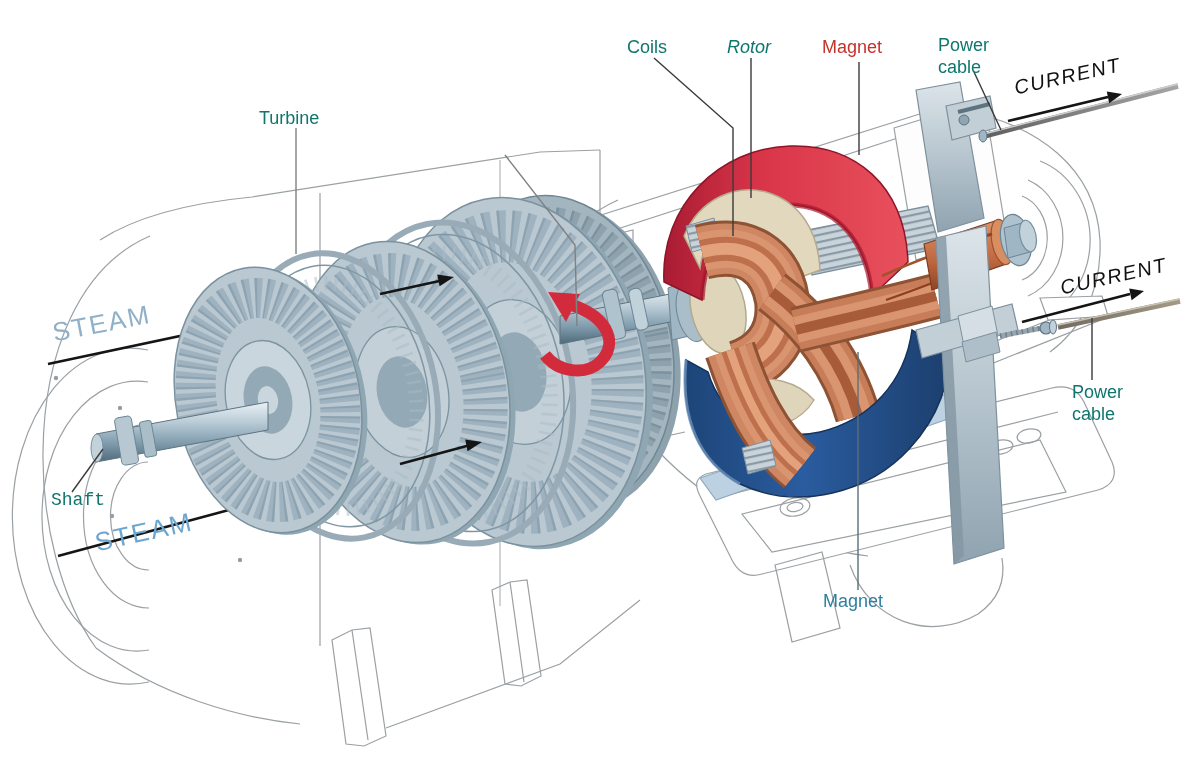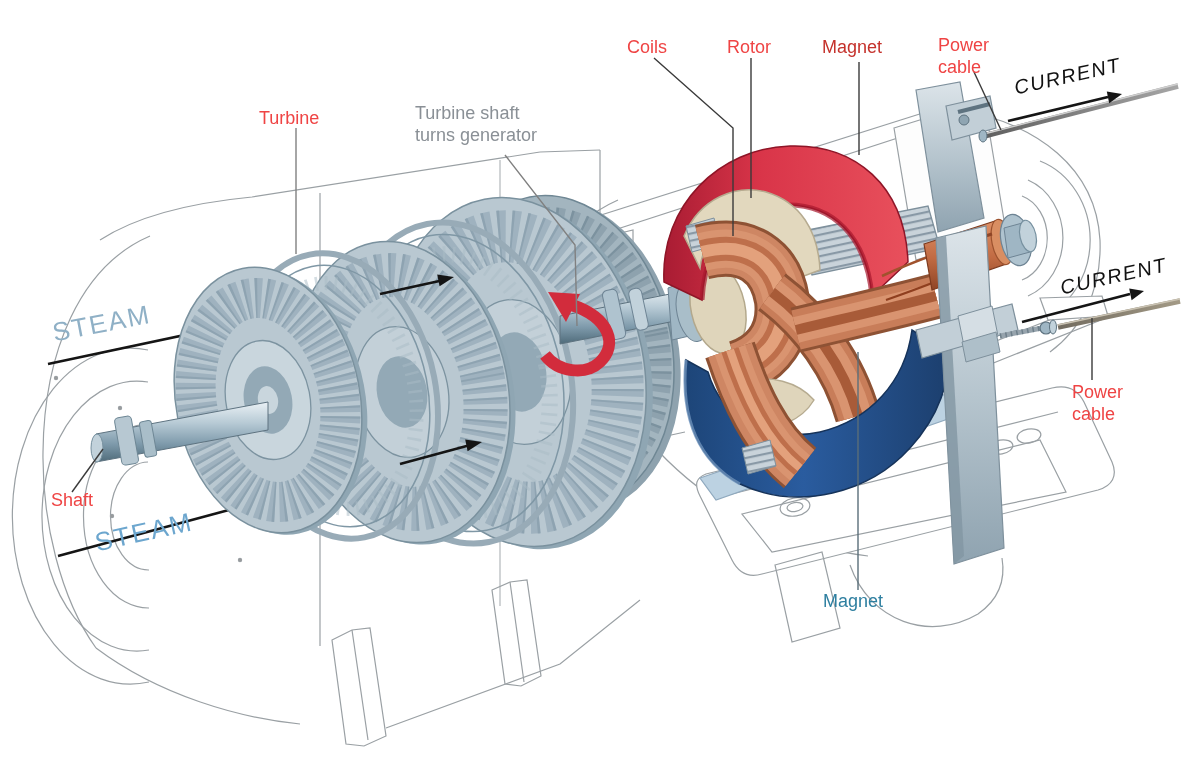--- a/index.html
+++ b/index.html
@@ -1,19 +1,19 @@
 <!DOCTYPE html>
 <html><head>
 <meta charset="utf-8">
 <style>
   html,body{margin:0;padding:0;background:#fff;}
   #stage{position:relative;width:1182px;height:761px;background:#fff;overflow:hidden;
          font-family:"Liberation Sans", sans-serif;}
   #stage svg{position:absolute;left:0;top:0;}
-  .lbl{position:absolute;font-size:18px;line-height:1.22;color:#ef4444;white-space:nowrap;}
+  .lbl{position:absolute;font-size:18px;line-height:1.22;color:#0f766e;white-space:nowrap;}
   .lbl .ln{display:block;}
   .gray{color:#8a9096;}
   .red{color:#c5322c;}
   .teal{color:#2e7fa0;}
   .steam{font-size:26px;letter-spacing:2px;transform-origin:left top;}
   .steam.top{color:#8fb0c6;transform:rotate(-11deg);}
   .steam.bot{color:#6ca6ce;transform:rotate(-12.5deg);}
   .current{font-size:20px;font-style:italic;letter-spacing:1.5px;color:#111;
            transform-origin:left top;transform:rotate(-12.5deg);}
 </style>
@@ -303,42 +303,38 @@
     <path d="M 859,62 L 859,155" stroke="#3a3a3a"></path>
     <path d="M 974,72 L 1001,130" stroke="#3a3a3a"></path>
     <path d="M 1092,318 L 1092,380" stroke="#3a3a3a"></path>
     <path d="M 858,352 L 858,590" stroke="#5a6e79"></path>
     <path d="M 72,492 L 103,449" stroke="#3a3a3a"></path>
   </g>
 </svg>
 
 <div class="lbl" style="left:259px;top:108px;">Turbine</div>
 
-<div class="lbl gray" style="left:415px;top:103px;">
-  <span class="ln">Turbine shaft</span>
-  <span class="ln">turns generator</span>
-</div>
 
 <div class="lbl" style="left:627px;top:37px;">Coils</div>
-<div class="lbl" style="left:727px;top:37px;">Rotor</div>
+<div class="lbl" style="left:727px;top:37px;font-style:italic;">Rotor</div>
 <div class="lbl red" style="left:822px;top:37px;">Magnet</div>
 
 <div class="lbl" style="left:938px;top:35px;">
   <span class="ln">Power</span>
   <span class="ln">cable</span>
 </div>
 
 <div class="lbl current" style="left:1012px;top:76px;">CURRENT</div>
 <div class="lbl current" style="left:1058px;top:276px;">CURRENT</div>
 
 <div class="lbl" style="left:1072px;top:382px;">
   <span class="ln">Power</span>
   <span class="ln">cable</span>
 </div>
 
 <div class="lbl teal" style="left:823px;top:591px;">Magnet</div>
 
 <div class="lbl steam top" style="left:50px;top:318px;">STEAM</div>
 <div class="lbl steam bot" style="left:92px;top:528px;">STEAM</div>
 
-<div class="lbl" style="left:51px;top:490px;">Shaft</div>
+<div class="lbl" style="left:51px;top:490px;font-family:Liberation Mono, monospace;">Shaft</div>
 
 </div>
 
 </body></html>

